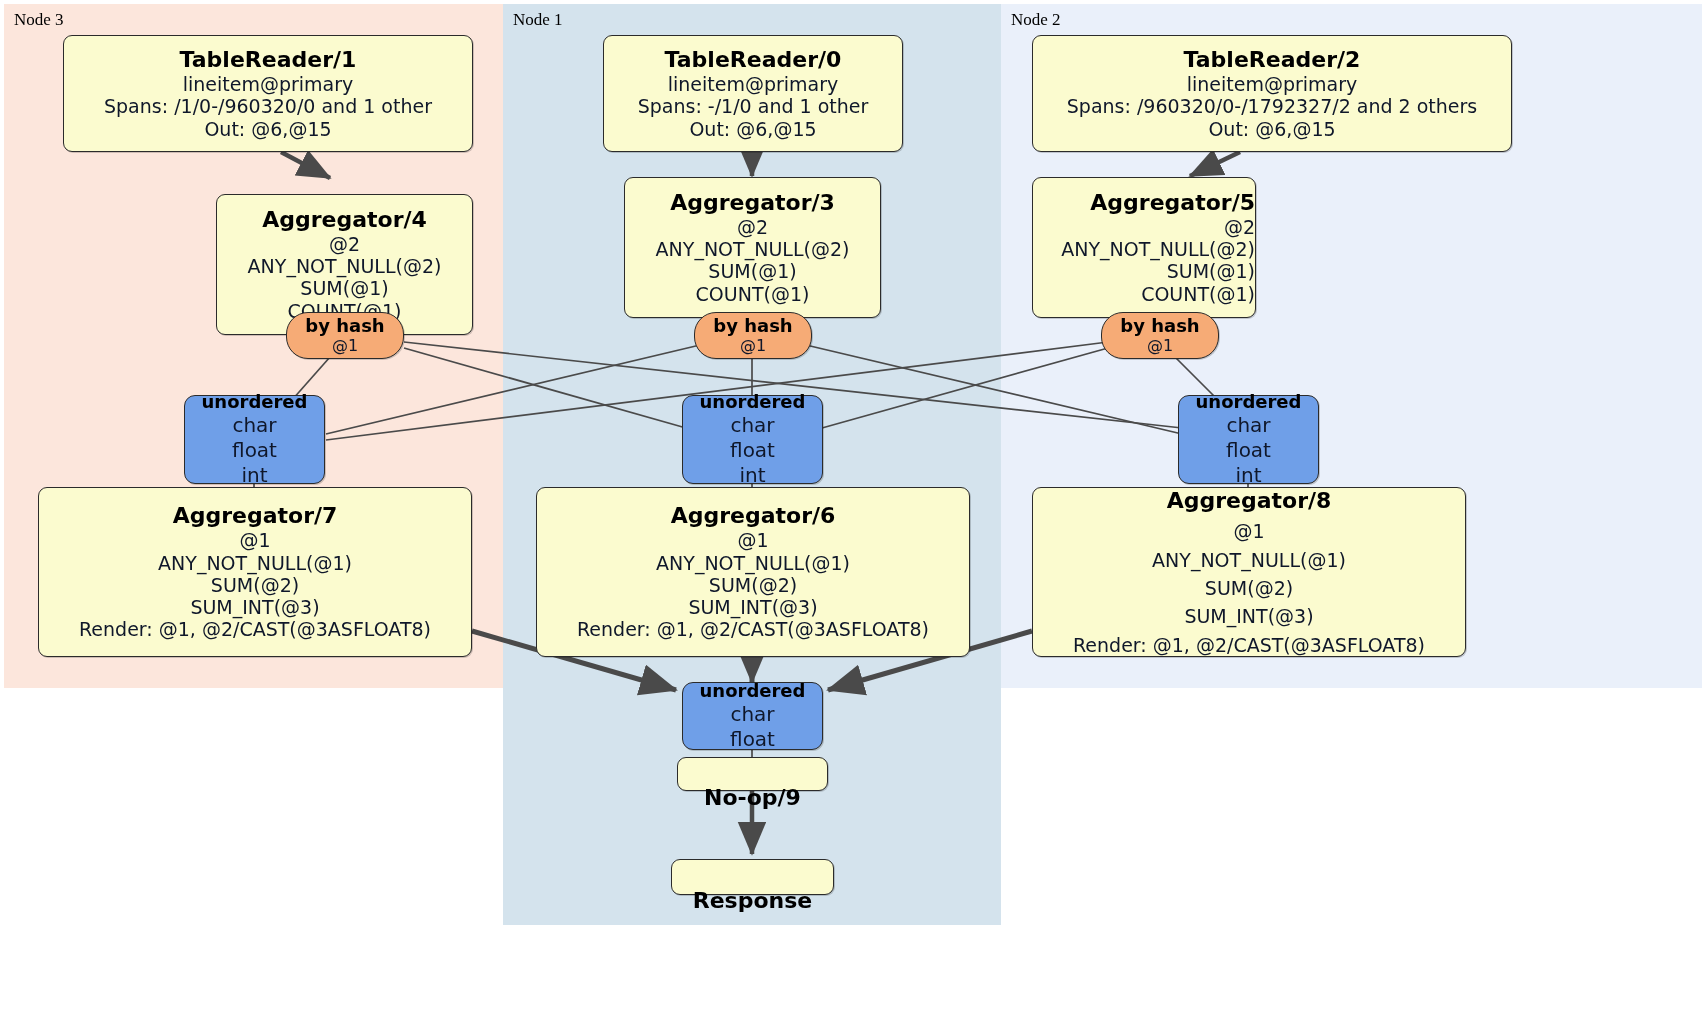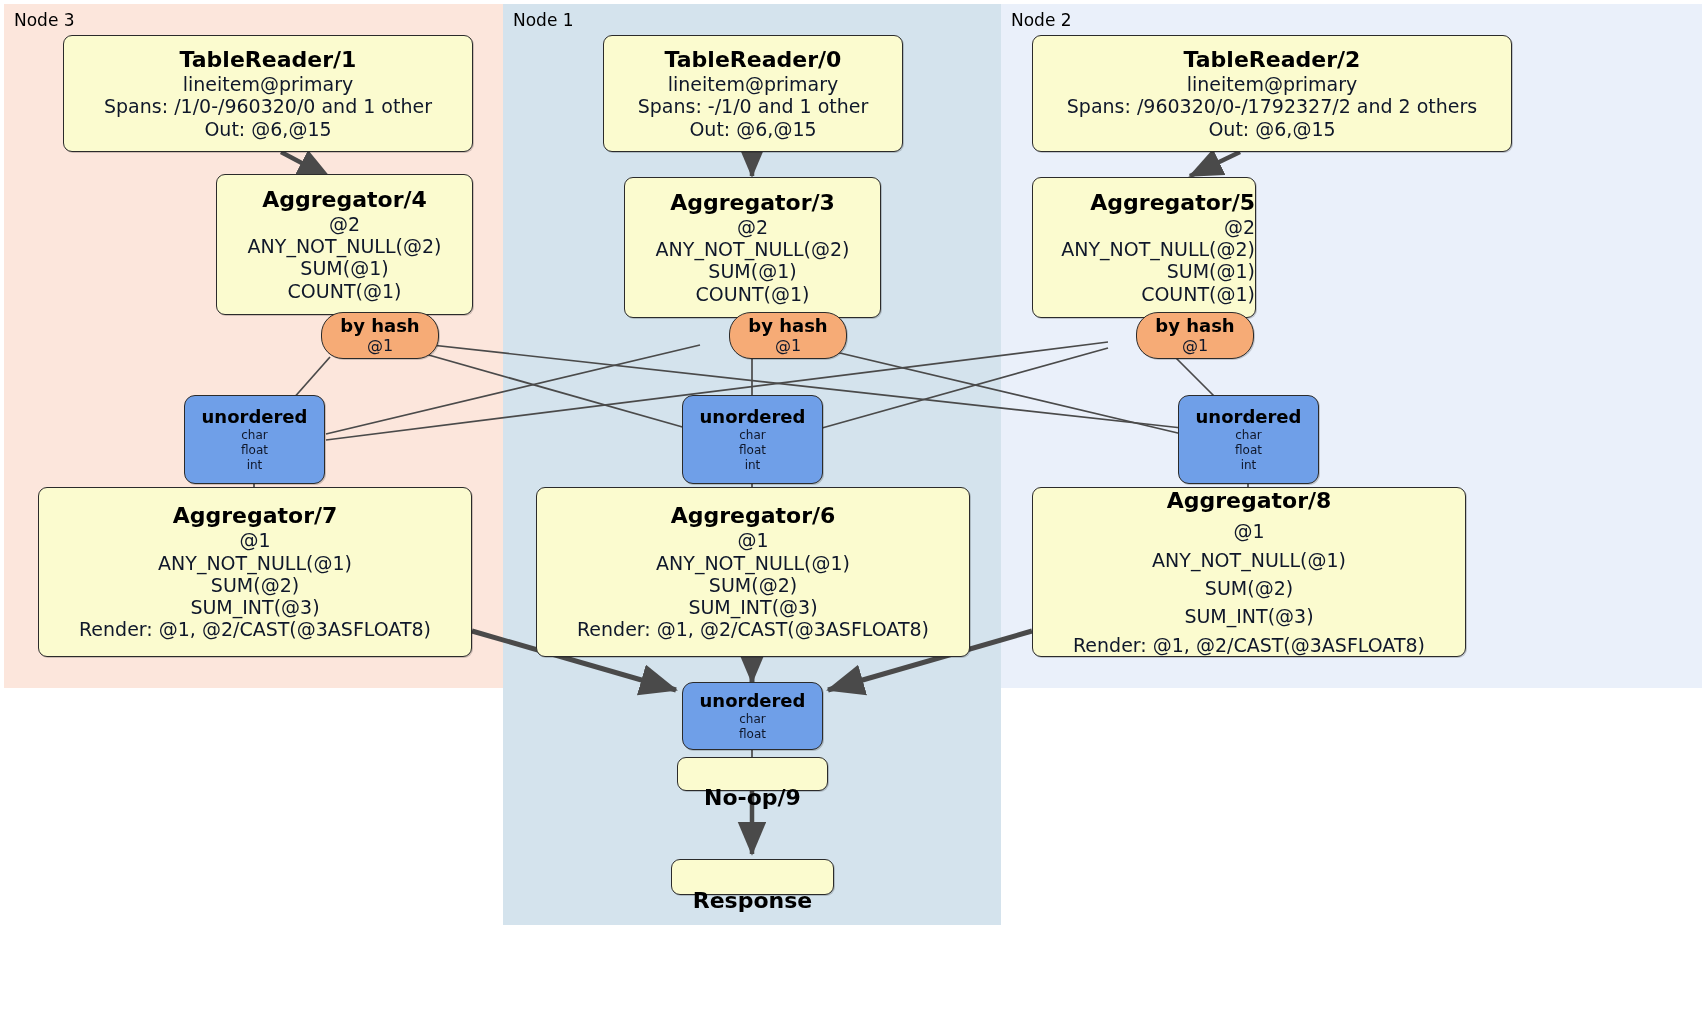--- a/index.html
+++ b/index.html
@@ -6,21 +6,21 @@
   body{
     width:1706px;height:1016px;
     background:#ffffff;
     font-family:"DejaVu Sans", sans-serif;
     overflow:hidden;
     position:relative;
   }
   #stage{position:absolute;left:0;top:0;width:1706px;height:1016px;}
 
   
-  .panel{position:absolute;box-sizing:border-box;}
+  .panel{position:absolute;box-sizing:border-box;font-family:Liberation Serif, serif;}
   .panel-label{
     position:absolute;left:10px;top:6px;
     font-size:17px;color:#000;white-space:nowrap;
   }
 
   
   #edges{position:absolute;left:0;top:0;width:1706px;height:1016px;pointer-events:none;}
 
   
   .box{
@@ -33,32 +33,31 @@
     background:#fbfbcf;
     box-shadow:1px 1px 0 rgba(0,0,0,.18);
   }
   .box .title{font-weight:bold;font-size:22px;line-height:1.18;color:#000;}
   .box .line{font-size:19px;line-height:1.17;color:#0f172a;white-space:nowrap;}
 
   .router{
     background:#f6ab76;
     border:1.6px solid #2b2b2b;
     border-radius:22px;
-    margin-left:35px;
   }
   .router .title{font-weight:bold;font-size:18px;line-height:1.15;}
   .router .line{font-size:16px;line-height:1.15;}
 
   .sync{
     background:#6f9fe8;
     border:1.6px solid #2b2b2b;
     border-radius:11px;
   }
   .sync .title{font-weight:bold;font-size:18px;line-height:1.2;}
-  .sync .line{font-size:12px;line-height:1.25;}
+  .sync .line{font-size:20px;line-height:1.25;}
 
   .small-title .title{font-size:22px;margin-top:48px;}
 </style>
 </head>
 <body>
 
 <div id="stage">
 
   <div class="panel" style="left:4px;top:4px;width:499px;height:684px;background:#fce6dc;">
     <span class="panel-label">Node 3</span>
@@ -113,21 +112,21 @@
     <path d="M752,790 L752,854" stroke="#4a4a4a" stroke-width="4.5" fill="none" marker-end="url(#ah)"></path>
   </svg>
 
   <div class="box" style="left:63px;top:35px;width:410px;height:117px;">
     <div class="title">TableReader/1</div>
     <div class="line">lineitem@primary</div>
     <div class="line">Spans: /1/0-/960320/0 and 1 other</div>
     <div class="line">Out: @6,@15</div>
   </div>
 
-  <div class="box" style="left:216px;top:174px;width:257px;height:141px;">
+  <div class="box" style="left:216px;top:194px;width:257px;height:141px;">
     <div class="title">Aggregator/4</div>
     <div class="line">@2</div>
     <div class="line">ANY_NOT_NULL(@2)</div>
     <div class="line">SUM(@1)</div>
     <div class="line">COUNT(@1)</div>
   </div>
 
   <div class="box router" style="left:286px;top:312px;width:118px;height:47px;">
     <div class="title">by hash</div>
     <div class="line">@1</div>

